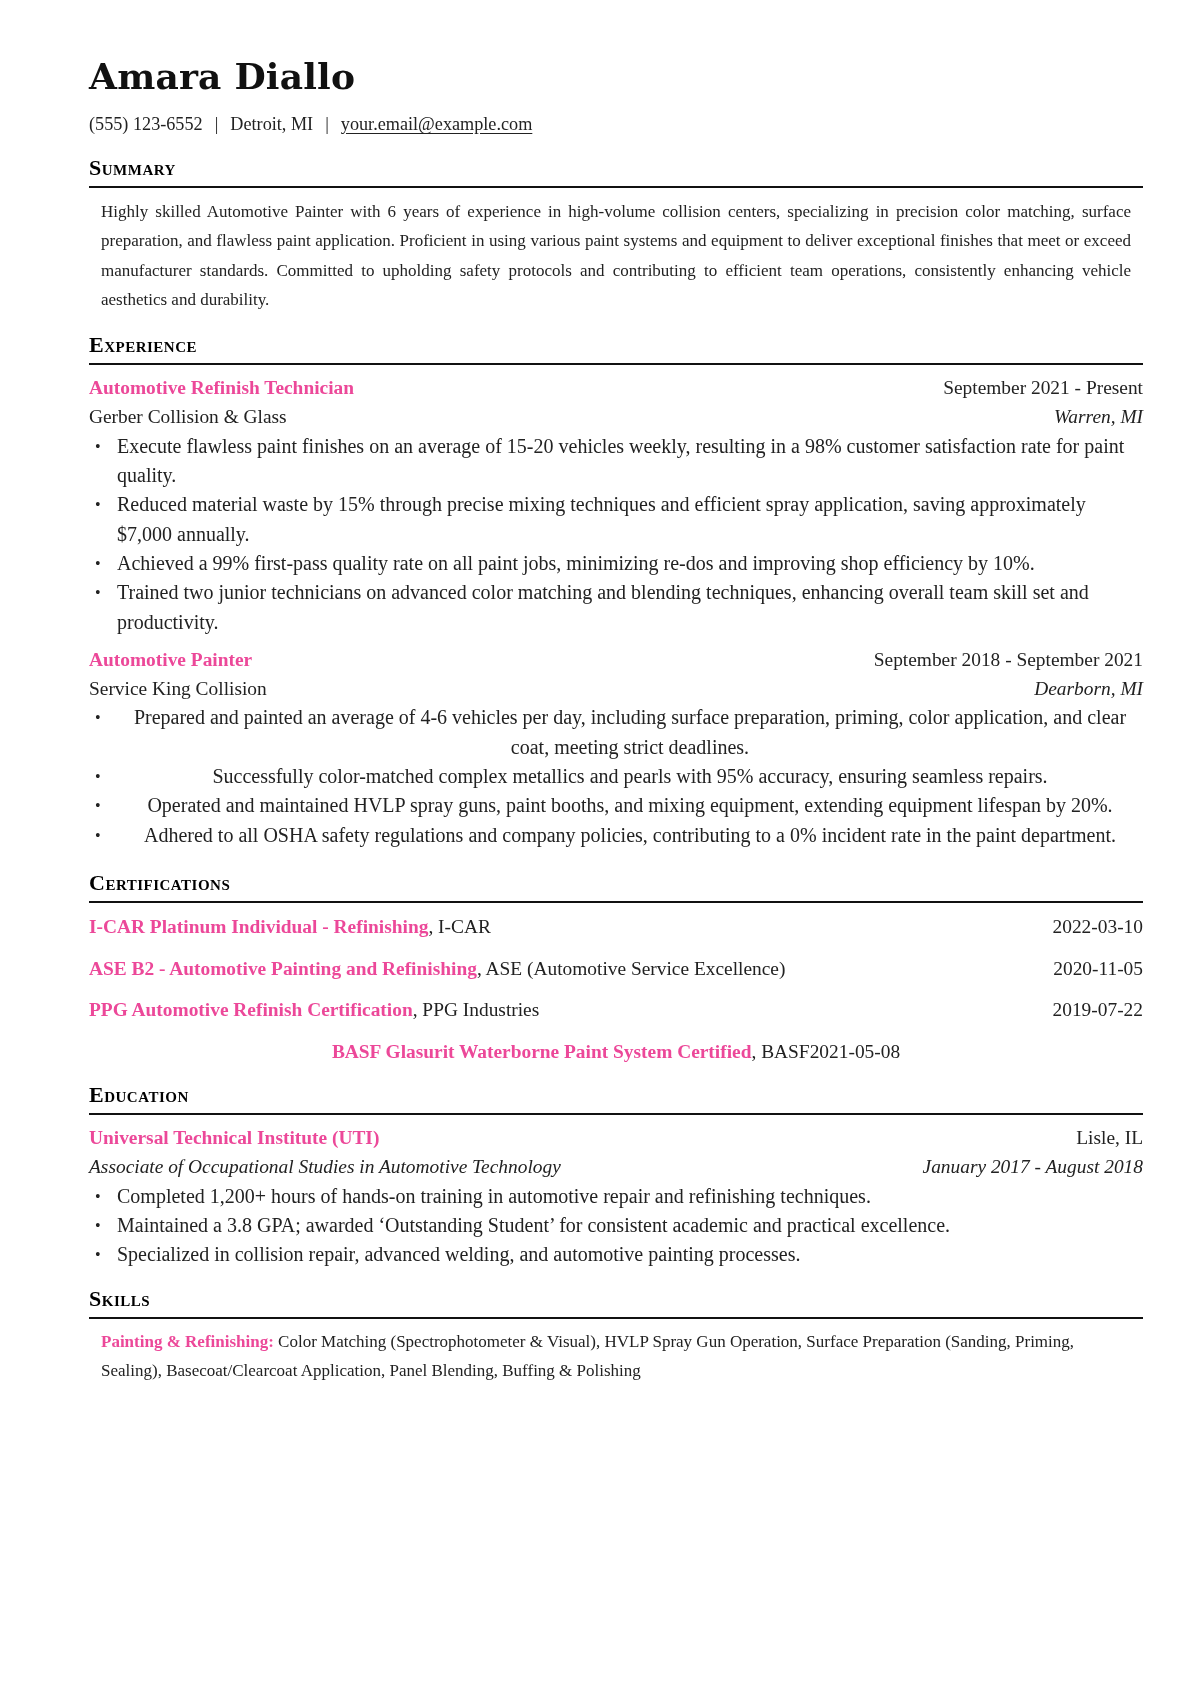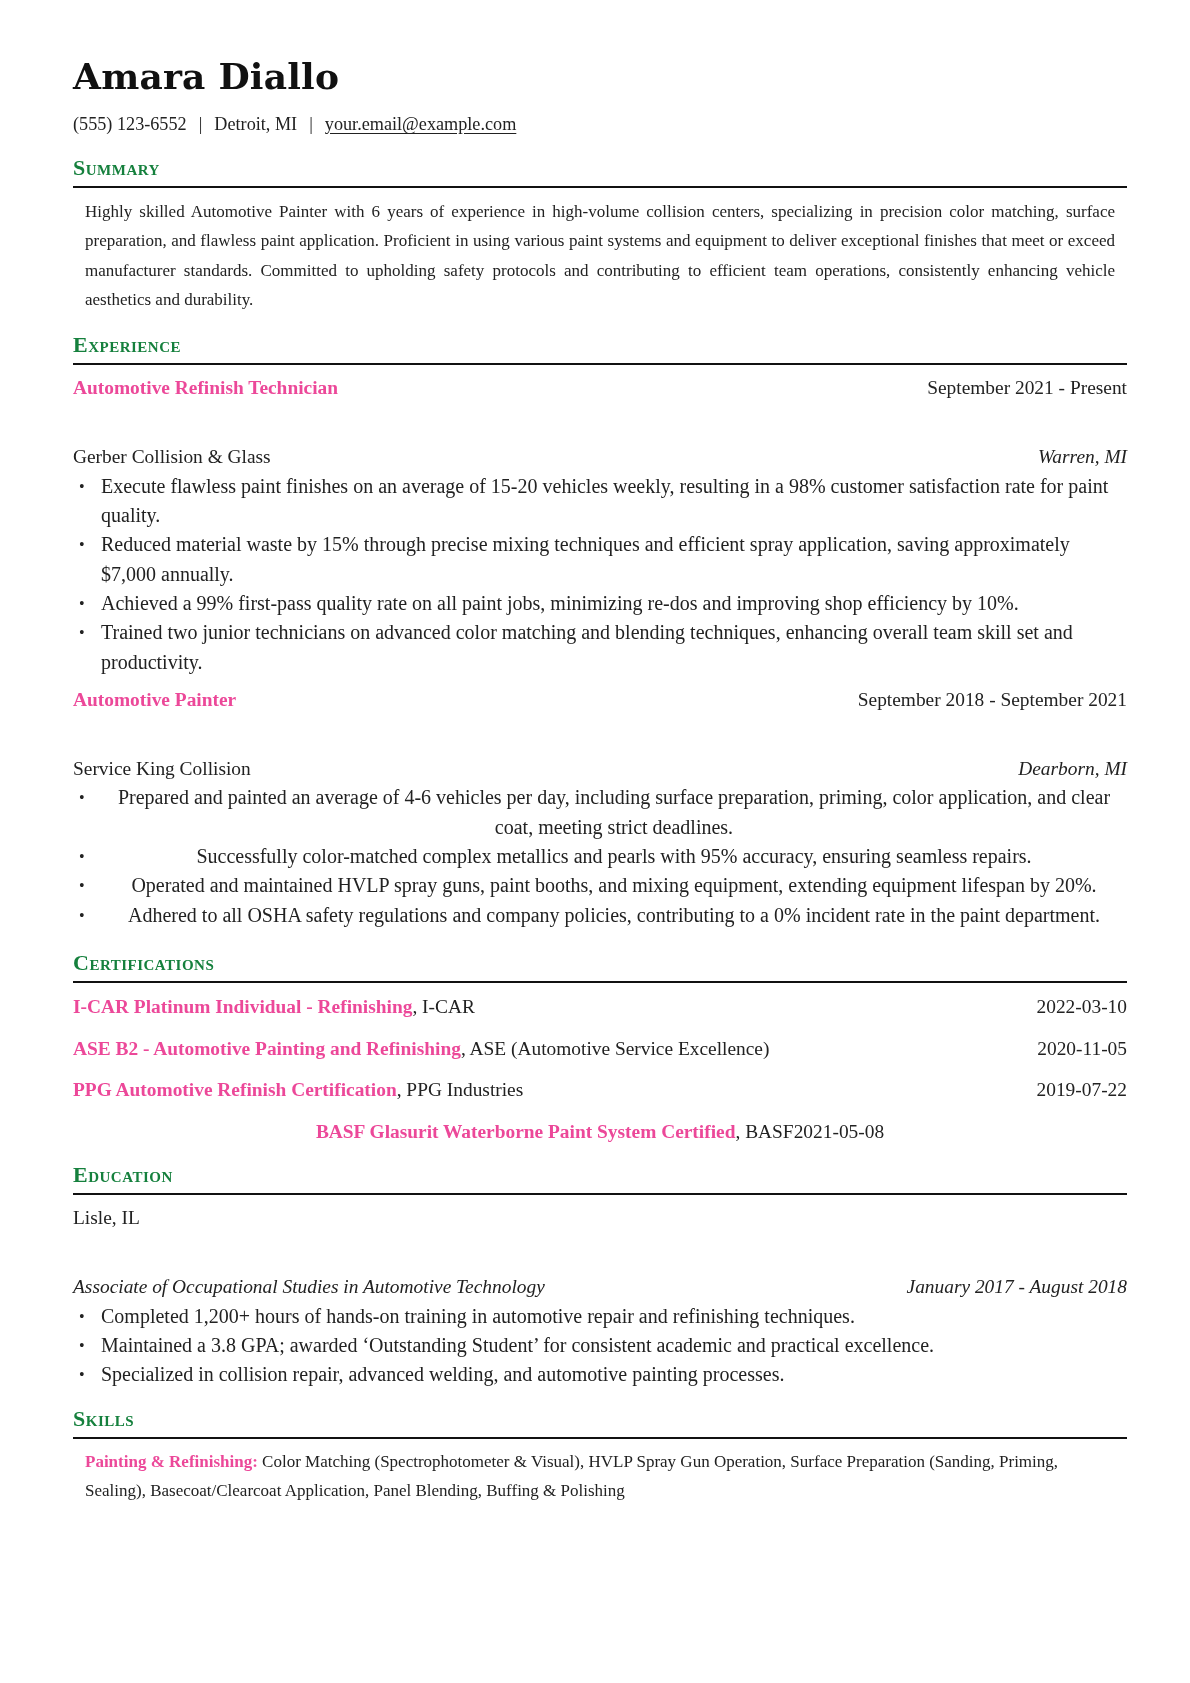--- a/index.html
+++ b/index.html
@@ -1,45 +1,45 @@
 <!DOCTYPE html>
 <html><head>
 <meta charset="utf-8">
 <style>
   html, body { margin: 0; padding: 0; background: #ffffff; }
   body {
     width: 1190px; height: 1683px; position: relative; overflow: hidden;
     font-family: "DejaVu Serif", "Liberation Serif", serif;
     color: #1a1a1a;
   }
-  .page { position: absolute; left: 73px; top: 58px; width: 1054px; }
+  .page { position: absolute; left: 89px; top: 58px; width: 1054px; }
   .name {
     font-family: "DejaVu Serif", serif; font-weight: bold;
     font-size: 36px; line-height: 1; margin: 0; letter-spacing: 0.2px; color: #111;
   }
   .contact {
     margin-top: 20px; font-size: 18.2px; font-family: "Liberation Serif", serif;
     color: #222; display: flex; align-items: center;
   }
   .contact .sep { margin: 0 12px; }
   .contact a { color: #222; text-decoration: underline; text-underline-offset: 3px; }
   .section-title {
     margin: 0; font-family: "Liberation Serif", serif; font-weight: bold;
-    font-size: 22px; letter-spacing: 0.5px; color: #15803d; font-variant: small-caps;
+    font-size: 22px; letter-spacing: 0.5px; color: #000000; font-variant: small-caps;
     line-height: 1;
   }
   .rule { height: 2px; background: #111; margin-top: 7px; margin-bottom: 11px; }
   .body-text {
     font-family: "Liberation Serif", serif; font-size: 17px; line-height: 29.3px;
     color: #222; text-align: justify; margin: 12px;
   }
   .row { display: flex; justify-content: space-between; align-items: baseline;
     font-family: "Liberation Serif", serif; font-size: 19.4px; line-height: 29.3px; color: #222; }
   .bold { font-weight: bold; color: #ec4899; }
-  .ital { font-style: italic; margin-top: 40px; }
+  .ital { font-style: italic; }
   ul.bullets { margin: 0; padding: 0; list-style: none; }
   ul.bullets li {
     position: relative; padding-left: 28px;
     font-family: "Liberation Serif", serif; font-size: 20px; line-height: 29.3px; color: #222;
   }
   ul.bullets li::before {
     content: "\2022"; position: absolute; left: 6px; top: 0; font-size: 16px;
   }
   .job + .job { margin-top: 8px; text-align: center; }
   .cert-row { display: flex; justify-content: space-between; align-items: baseline;
@@ -127,20 +127,21 @@
         <span>2021-05-08</span>
       </div>
     </div>
   </div>
 
   <div style="margin-top:18px">
     <h2 class="section-title">Education</h2>
     <div class="rule"></div>
     <div style="margin-top:-3px">
       <div class="row">
+        <span class="bold">Universal Technical Institute (UTI)</span>
         <span>Lisle, IL</span>
       </div>
       <div class="row">
         <span class="ital">Associate of Occupational Studies in Automotive Technology</span>
         <span class="ital">January 2017 - August 2018</span>
       </div>
       <ul class="bullets">
         <li>Completed 1,200+ hours of hands-on training in automotive repair and refinishing techniques.</li>
         <li>Maintained a 3.8 GPA; awarded ‘Outstanding Student’ for consistent academic and practical excellence.</li>
         <li>Specialized in collision repair, advanced welding, and automotive painting processes.</li>

